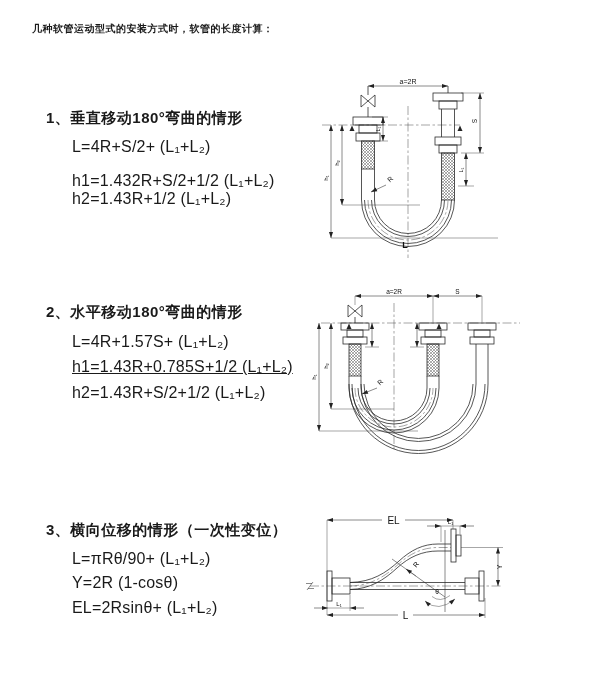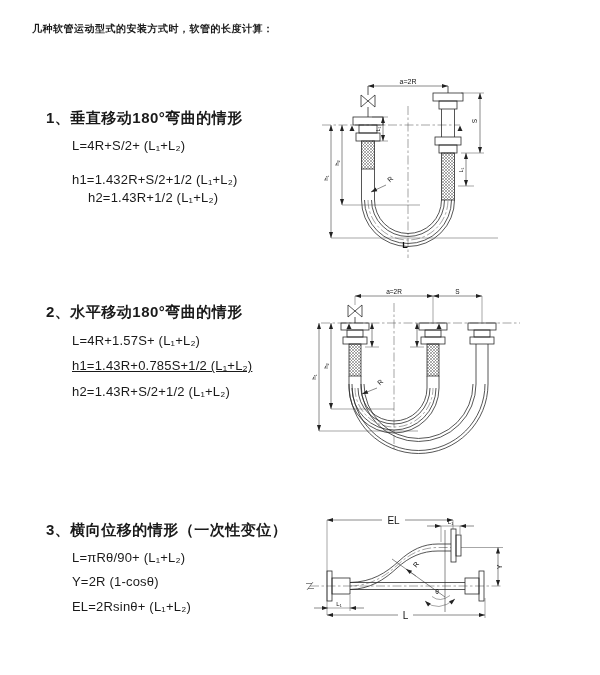--- a/index.html
+++ b/index.html
@@ -3,26 +3,26 @@
 <meta charset="utf-8">
 <style>
   html,body{margin:0;padding:0;}
   body{
     width:600px;height:675px;position:relative;background:#ffffff;
     font-family:"Liberation Sans", sans-serif;color:#1a1a1a;overflow:hidden;
   }
   .abs{position:absolute;}
   .title{left:32px;top:22px;font-size:10px;font-weight:700;letter-spacing:.5px;}
   .heading{font-size:15px;font-weight:700;letter-spacing:.5px;}
-  .formula{font-size:13px;font-weight:400;letter-spacing:.2px;white-space:pre;}
+  .formula{font-size:16px;font-weight:400;letter-spacing:.2px;white-space:pre;}
   
   .s1h{left:46px;top:109px;text-align:center;}
   .s1f0{left:72px;top:138px;}
   .s1f1{left:72px;top:172px;}
-  .s1f2{left:88px;top:190px;}
+  .s1f2{left:72px;top:190px;}
   
   .s2h{left:46px;top:303px;}
   .s2f0{left:72px;top:333px;}
   .s2f1{left:72px;top:358px;text-decoration:underline;}
   .s2f2{left:72px;top:384px;}
   
   .s3h{left:46px;top:521px;}
   .s3f0{left:72px;top:550px;}
   .s3f1{left:72px;top:574px;}
   .s3f2{left:72px;top:599px;text-align:right;}

